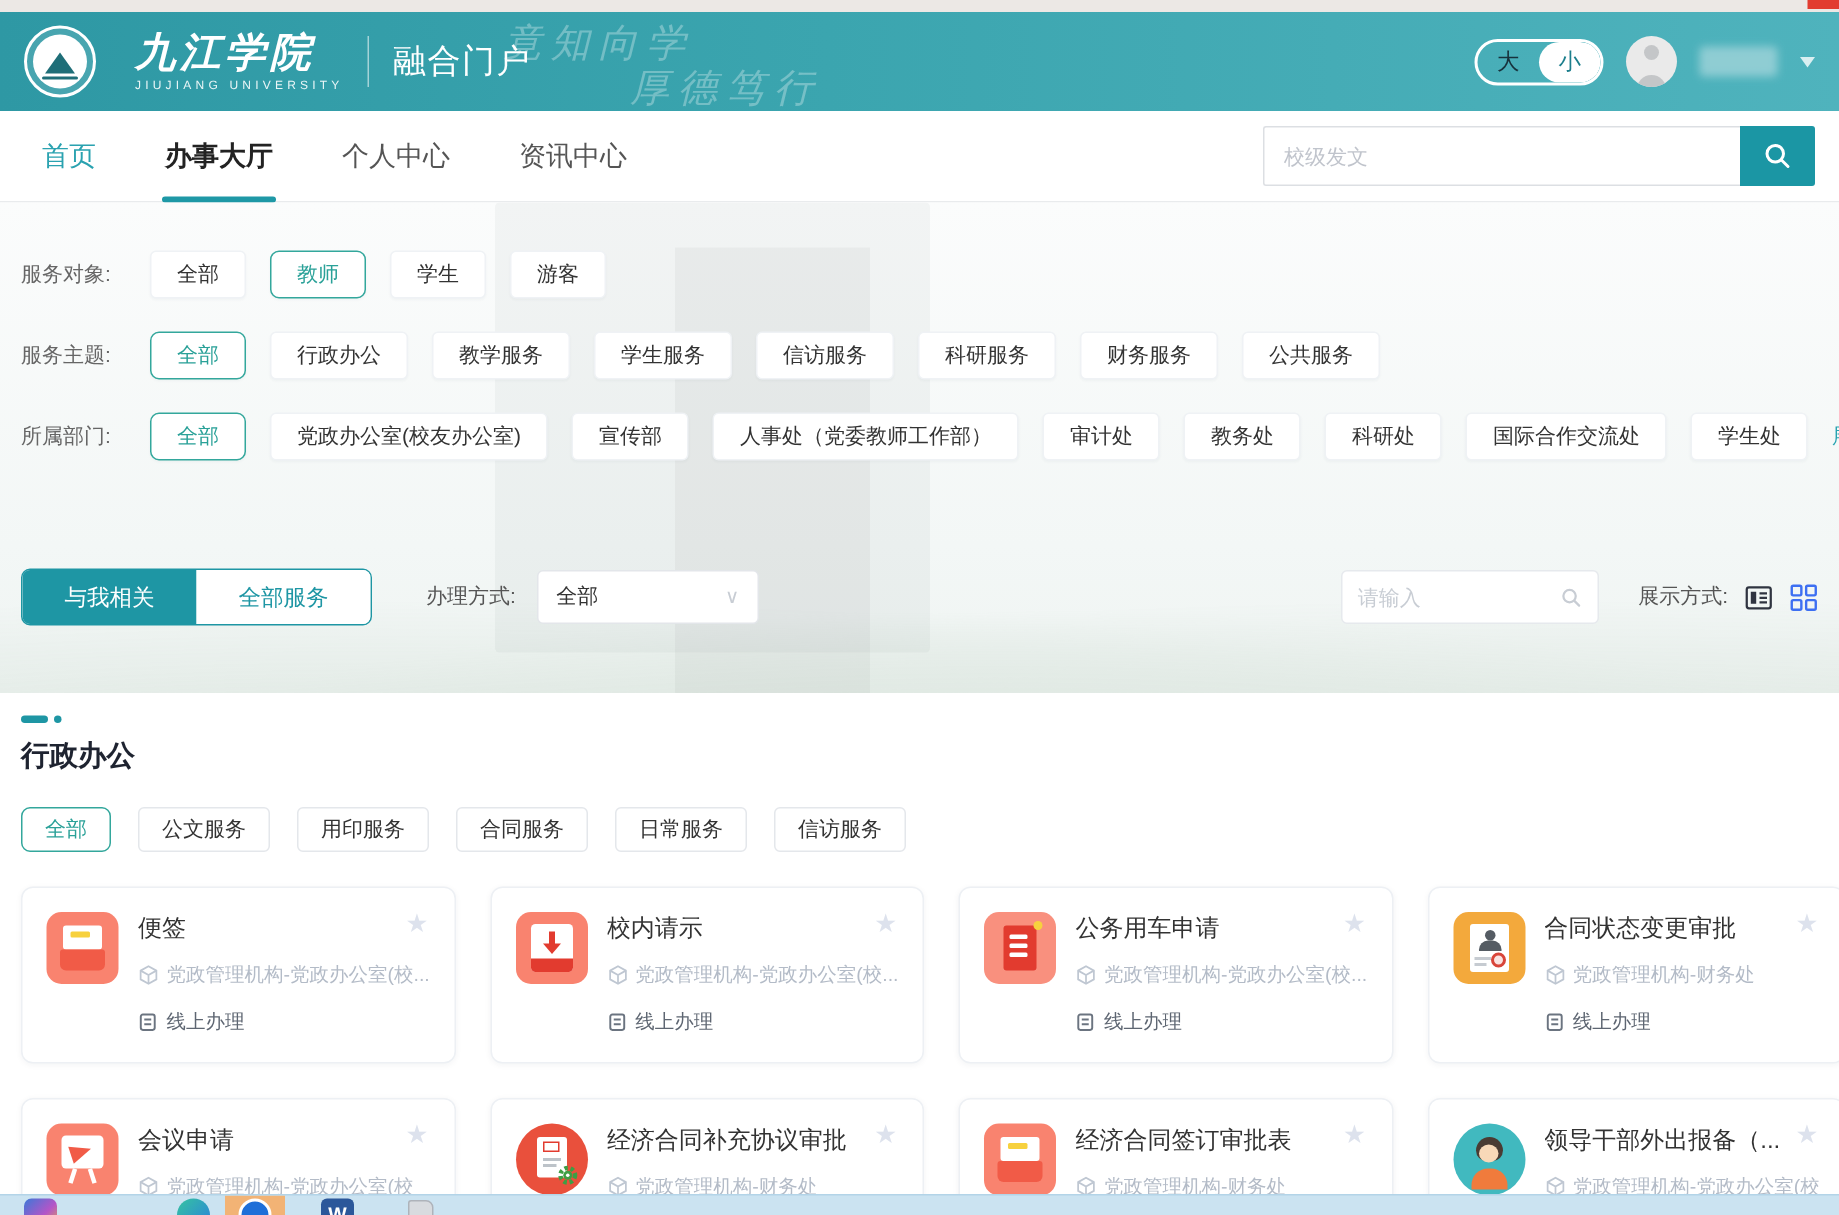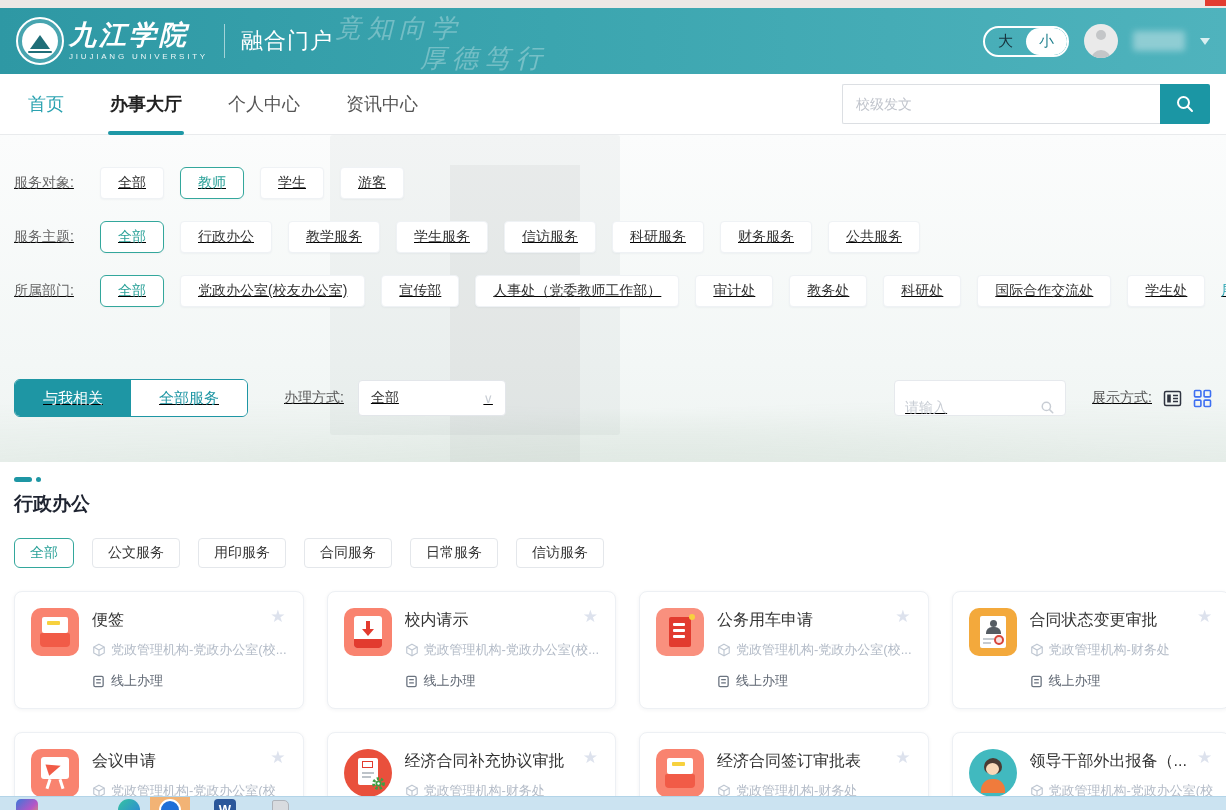--- a/index.html
+++ b/index.html
@@ -14,21 +14,21 @@
   .header { height:66px; background:linear-gradient(90deg,#2E98A4 0%,#3BA5AF 45%,#4FB3BD 100%);
             display:flex; align-items:center; padding:0 16px; position:relative; }
   .logo-circle { width:48px; height:48px; border-radius:50%; border:2px solid #fff;
                  display:flex; align-items:center; justify-content:center; flex-shrink:0;
                  background:rgba(255,255,255,.12); }
   .logo-inner { width:36px; height:36px; border-radius:50%; background:#fff; position:relative; overflow:hidden; }
   .logo-mtn { position:absolute; left:8px; top:12px; width:0; height:0;
               border-left:10px solid transparent; border-right:10px solid transparent;
               border-bottom:14px solid #1F6E78; }
   .logo-wave { position:absolute; left:6px; bottom:6px; width:24px; height:2px; background:#1F6E78; border-radius:2px; }
-  .univ-text { margin-left:5px; }
+  .univ-text { margin-left:26px; }
   .univ-cn { font-family:"Liberation Serif","DejaVu Serif",serif; font-style:italic; font-weight:bold;
              font-size:27px; color:#fff; letter-spacing:3px; line-height:28px; }
   .univ-en { font-size:8px; letter-spacing:2.8px; color:#EAF6F7; margin-top:3px; }
   .hdr-divider { width:1px; height:34px; background:rgba(255,255,255,.55); margin:0 16px; }
   .portal-title { font-size:22px; color:#fff; letter-spacing:1px; }
   .watermark { position:absolute; left:335px; top:6px; color:rgba(255,255,255,.30);
                font-family:"Liberation Serif","DejaVu Serif",serif; font-style:italic;
                font-size:26px; letter-spacing:6px; line-height:30px; pointer-events:none; }
   .watermark .wm2 { margin-left:85px; }
   .header-right { margin-left:auto; display:flex; align-items:center; gap:15px; }
@@ -54,21 +54,21 @@
   .nav-search { margin-left:auto; display:flex; height:40px; }
   .nav-search input { width:318px; border:1px solid #DCDFE3; border-right:none; padding:0 13px;
                       font-size:14px; color:#333; outline:none; border-radius:2px 0 0 2px;
                       font-family:inherit; }
   .nav-search input::placeholder { color:#C0C4CC; }
   .search-btn { width:50px; background:#1B96A4; border:none; display:flex; align-items:center;
                 justify-content:center; cursor:pointer; border-radius:0 2px 2px 0; }
 
   
   .filter-area { height:327px; background:linear-gradient(180deg,#FBFCFC 0%,#F3F7F6 70%,#EFF4F2 100%);
-                 position:relative; padding:32px 0 0 14px; overflow:hidden;text-decoration:underline; }
+                 position:relative; padding:32px 0 0 14px; overflow:hidden; }
   .bg-building { position:absolute; left:330px; top:0; width:290px; height:300px;
                  background:#6A7470; opacity:.06; border-radius:3px; }
   .bg-building2 { position:absolute; left:450px; top:30px; width:130px; height:320px; background:#4E5854; opacity:.05; }
   .bg-trees { position:absolute; left:0; bottom:-30px; width:100%; height:110px;
               background:radial-gradient(ellipse at 20% 100%, #7FA183 0%, transparent 60%),
                          radial-gradient(ellipse at 55% 100%, #8AA98D 0%, transparent 55%),
                          radial-gradient(ellipse at 85% 100%, #7FA183 0%, transparent 60%);
               opacity:.14; }
   .filter-row { display:flex; align-items:center; margin-bottom:22px; position:relative; z-index:1; padding-right:14px; }
   .filter-label { width:86px; font-size:14px; color:#666; flex-shrink:0; }
@@ -85,21 +85,21 @@
   .seg-item { width:116px; display:flex; align-items:center; justify-content:center; font-size:15px; cursor:pointer; }
   .seg-item.active { background:#1E96A4; color:#fff; }
   .seg-item.inactive { background:#fff; color:#1E96A4; }
   .mode-label { margin-left:36px; font-size:14px; color:#555; }
   .mode-select { margin-left:14px; width:148px; height:36px; background:#fff; border:1px solid #E3E6EA;
                  border-radius:4px; display:flex; align-items:center; justify-content:space-between;
                  padding:0 12px; font-size:14px; color:#333; cursor:pointer; }
   .sel-caret { color:#C8CDD4; font-size:13px; }
   .toolbar-right { margin-left:auto; display:flex; align-items:center; }
   .mini-search { width:172px; height:36px; background:#fff; border:1px solid #E6E9ED; border-radius:4px;
-                 display:flex; align-items:flex-end; padding:0 10px; }
+                 display:flex; align-items:center; padding:0 10px; }
   .mini-search input { border:none; outline:none; flex:1; font-size:14px; color:#333; min-width:0;
                        background:transparent; font-family:inherit; }
   .mini-search input::placeholder { color:#C8CDD4; }
   .display-label { margin-left:26px; font-size:14px; color:#555; }
   .view-icons { display:flex; gap:11px; margin-left:11px; align-items:center; }
   .view-btn { cursor:pointer; display:flex; }
 
   
   .content { background:#fff; padding:15px 12px 0 14px; position:relative; }
   .section-decor { display:flex; gap:4px; align-items:center; }

